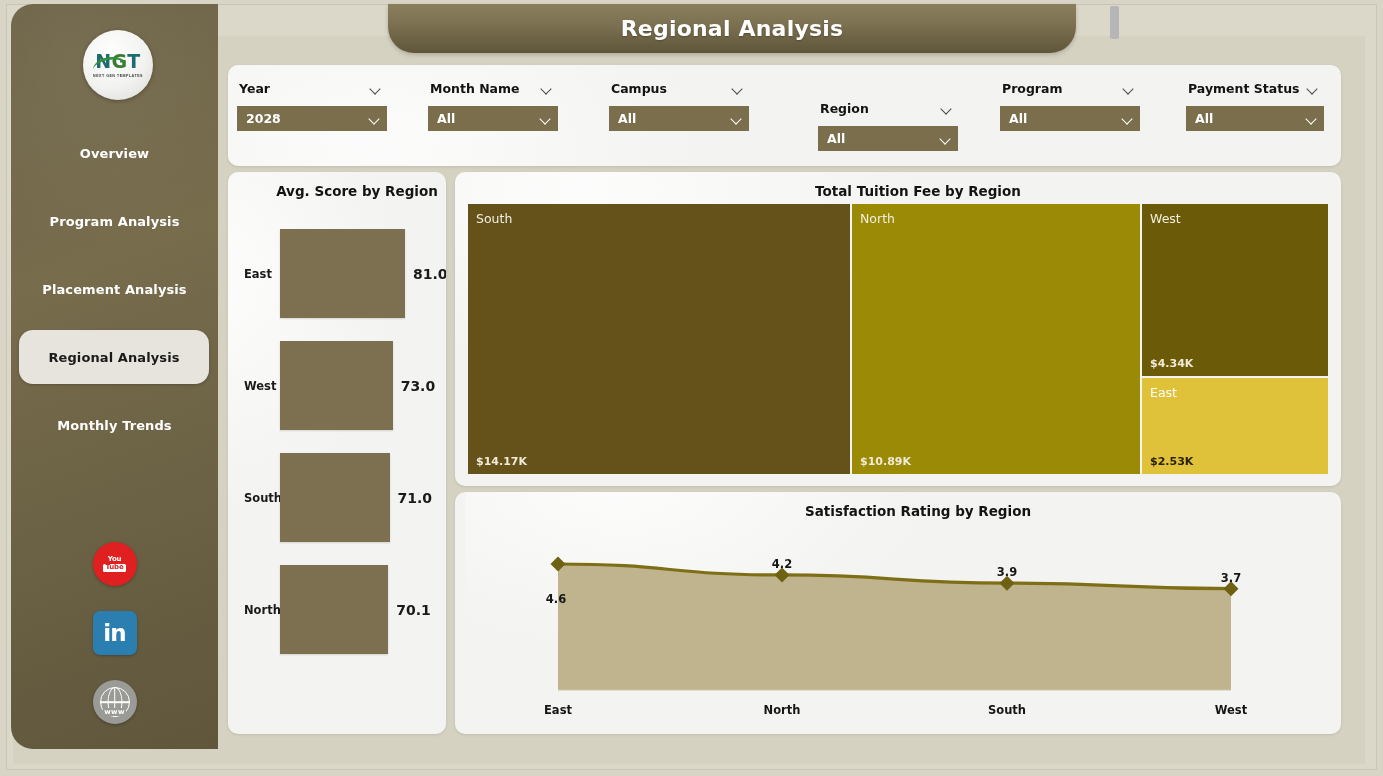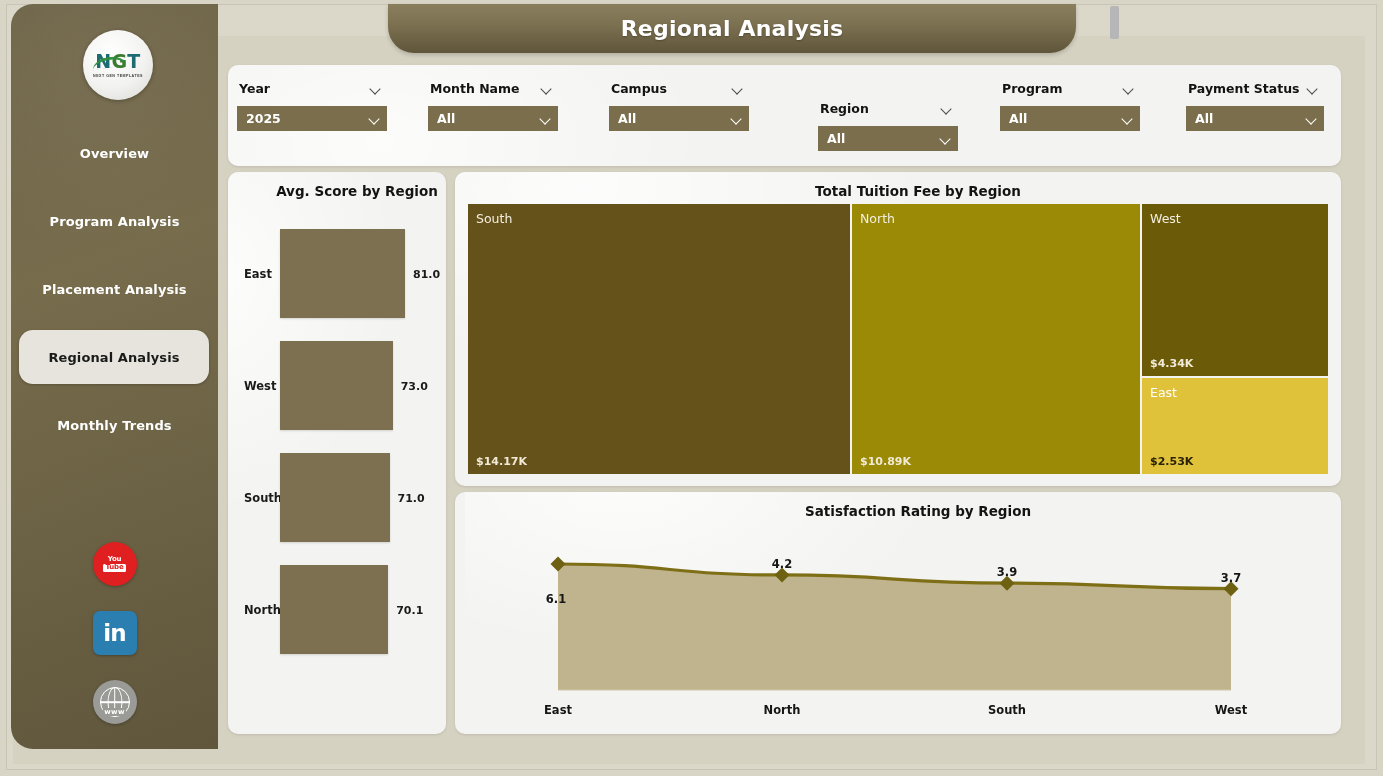--- a/index.html
+++ b/index.html
@@ -314,21 +314,21 @@
     top: 11px;
     height: 89px;
     background: #7d7050;
     box-shadow: 0 1px 2px rgba(0,0,0,0.14);
     cursor: pointer;
   }
   .bar-val {
     position: absolute;
     top: 50%;
     transform: translateY(-50%);
-    font-size: 11px; font-weight: 700; color: #1a1a1a;
+    font-size: 14px; font-weight: 700; color: #1a1a1a;
     font-family: "DejaVu Sans", sans-serif;
   }
 
   
   #panel-tree { left: 455px; top: 172px; width: 886px; height: 314px; }
   #panel-tree .panel-sheen { left: -40px; top: -90px; width: 560px; height: 300px; }
   #panel-tree .panel-title { top: 11px; }
 
   .treemap {
     position: absolute;
@@ -439,21 +439,21 @@
   <div class="filter-bar">
     <div class="filter-sheen"></div>
   </div>
 
   <div class="slicer" id="slicer-0" style="left: 237px; top: 77px; width: 150px;">
     <div class="slicer-head">
       <span class="slicer-title">Year</span>
       <span class="chev"></span>
     </div>
     <div class="slicer-box">
-      <span class="slicer-value">2025</span>
+      <span class="slicer-value">2028</span>
       <span class="chev chev-w"></span>
     </div>
   </div>
 
   <div class="slicer" id="slicer-1" style="left: 428px; top: 77px; width: 130px;">
     <div class="slicer-head">
       <span class="slicer-title">Month Name</span>
       <span class="chev"></span>
     </div>
     <div class="slicer-box">
@@ -568,21 +568,21 @@
     <div class="line-chart" id="line-chart">
         <svg width="886" height="212" style="position: absolute; left: 0px; top: 0px;">
           <path d="M 103 42 C 215 42 215 52.95652173913042 327 52.95652173913042 C 439.5 52.95652173913042 439.5 61.17391304347825 552 61.17391304347825 C 664 61.17391304347825 664 66.65217391304346 776 66.65217391304346 L 776 168 L 103 168 Z" fill="#bfb48e"></path>
           <path d="M 103 42 C 215 42 215 52.95652173913042 327 52.95652173913042 C 439.5 52.95652173913042 439.5 61.17391304347825 552 61.17391304347825 C 664 61.17391304347825 664 66.65217391304346 776 66.65217391304346" fill="none" stroke="#7e6f16" stroke-width="3.2"></path>
           <line x1="103" y1="168" x2="776" y2="168" stroke="#cfc7a8" stroke-width="1"></line>
           <polygon points="103,34.5 110.5,42 103,49.5 95.5,42" fill="#6e6112"></polygon>
           <polygon points="327,45.45652173913042 334.5,52.95652173913042 327,60.45652173913042 319.5,52.95652173913042" fill="#6e6112"></polygon>
           <polygon points="552,53.67391304347825 559.5,61.17391304347825 552,68.67391304347825 544.5,61.17391304347825" fill="#6e6112"></polygon>
           <polygon points="776,59.152173913043455 783.5,66.65217391304346 776,74.15217391304346 768.5,66.65217391304346" fill="#6e6112"></polygon>
         </svg>
-        <div class="lc-dot-label" style="left: 101px; top: 70px;">6.1</div>
+        <div class="lc-dot-label" style="left: 101px; top: 70px;">4.6</div>
         <div class="lc-dot-label" style="left: 327px; top: 34.9565px;">4.2</div>
         <div class="lc-dot-label" style="left: 552px; top: 43.1739px;">3.9</div>
         <div class="lc-dot-label" style="left: 776px; top: 48.6522px;">3.7</div>
         <div class="lc-axis-label" style="left: 103px; top: 181px;">East</div>
         <div class="lc-axis-label" style="left: 327px; top: 181px;">North</div>
         <div class="lc-axis-label" style="left: 552px; top: 181px;">South</div>
         <div class="lc-axis-label" style="left: 776px; top: 181px;">West</div>
       </div>
   </div>
 

